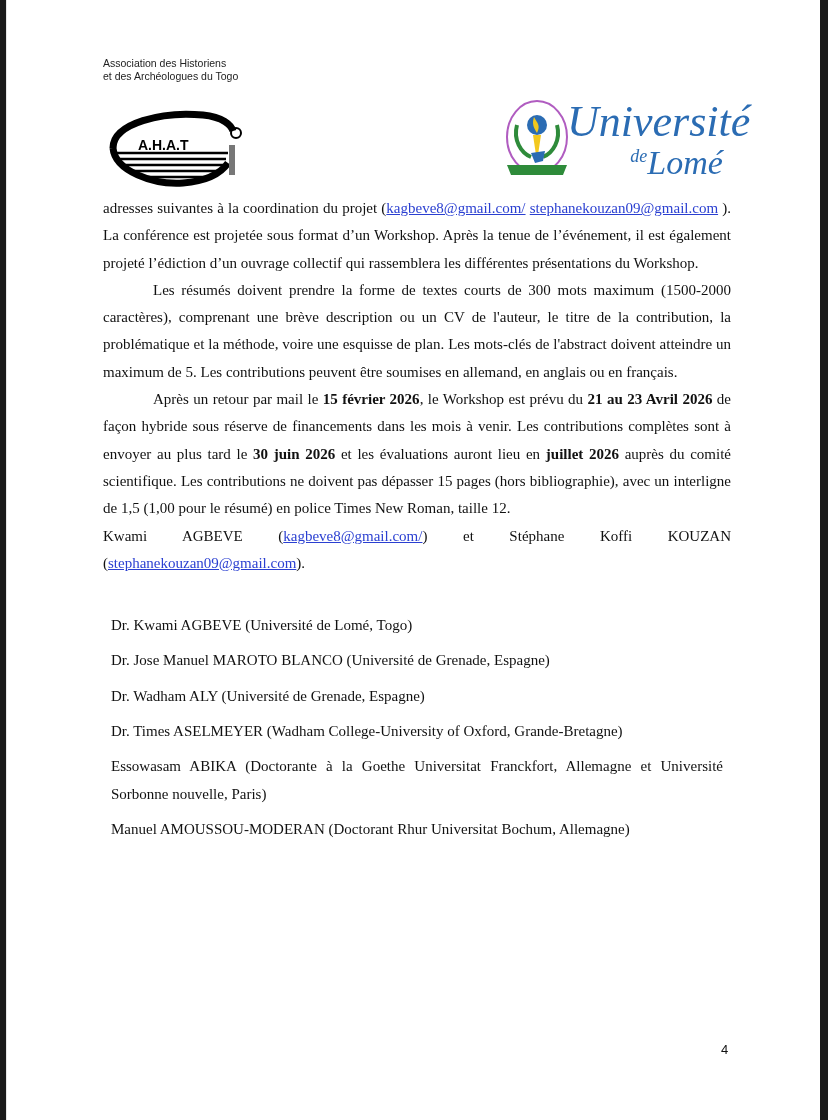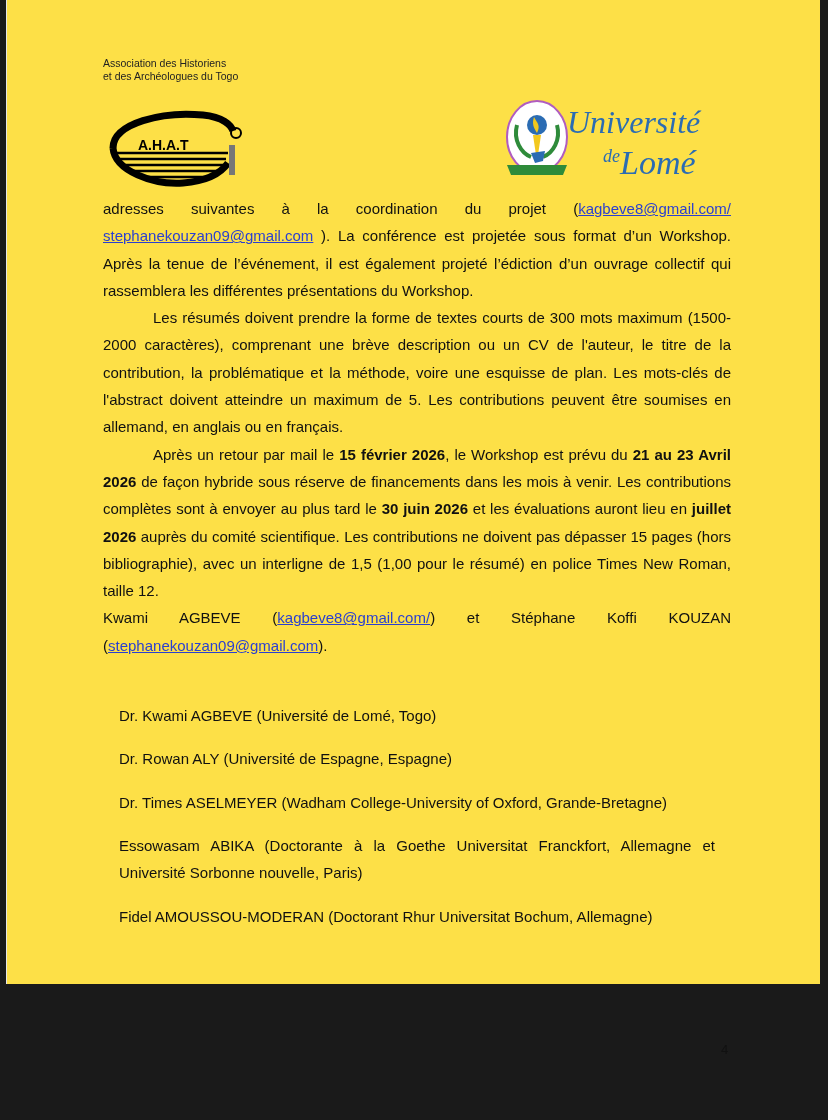--- a/index.html
+++ b/index.html
@@ -1,52 +1,52 @@
 <!DOCTYPE html>
 <html><head>
   <meta charset="utf-8">
   <style>
     html, body { margin: 0; padding: 0; }
     body {
       width: 828px; height: 1120px; position: relative; overflow: hidden;
       background: #1a1a1a;
     }
     .page {
-      position: absolute; left: 6px; top: 0; width: 814px; height: 984px;
-      background: #fde047;
+      position: absolute; left: 6px; top: 0; width: 814px; height: 1120px;
+      background: #ffffff;
       border-left: 1px solid #e6e6e6; border-right: 1px solid #e6e6e6;
     }
     .assoc {
       position: absolute; left: 96px; top: 57px;
       font-family: "Liberation Sans", sans-serif; font-size: 10.5px; line-height: 13px;
       color: #222;
     }
     .ahat-logo { position: absolute; left: 96px; top: 103px; width: 150px; height: 85px; }
     .ul-logo { position: absolute; left: 494px; top: 95px; width: 80px; height: 90px; }
     .ul-text {
       position: absolute; left: 560px; top: 105px;
       font-family: "Liberation Serif", serif; font-style: italic; color: #2b6cb3;
     }
-    .ul-text .l1 { font-size: 32px; line-height: 34px; display: block; text-align: right; }
-    .ul-text .l2 { display: block; margin-left: 36px; line-height: 34px; }
+    .ul-text .l1 { font-size: 44px; line-height: 34px; display: block; text-align: right; }
+    .ul-text .l2 { display: block; margin-left: 36px; line-height: 34px; text-align: center; }
     .ul-text .de { font-size: 18px; vertical-align: 12px; }
     .ul-text .lome { font-size: 34px; }
 
     .body-text {
       position: absolute; left: 96px; top: 195px; width: 628px;
-      font-family: Liberation Sans, sans-serif; font-size: 15px; line-height: 27.3px;
+      font-family: Liberation Serif, serif; font-size: 15px; line-height: 27.3px;
       color: #111;
     }
     .body-text p { margin: 0; text-align: justify; }
     .indent { text-indent: 50px; }
     a.mail { color: #2a3fd1; text-decoration: underline; }
     b { font-weight: bold; margin-top: 31px; }
     .spacer { height: 27px; }
     .coord-title { margin: 0; padding-left: 50px; font-weight: bold; }
-    .coord-list p { margin: 16px; text-align: justify; }
+    .coord-list p { margin: 8px; text-align: justify; }
     .page-num {
       position: absolute; left: 714px; top: 1042px;
       font-family: "Liberation Sans", sans-serif; font-size: 13px; color: #111;
     }
     .right-bar { position: absolute; right: 0; top: 0; width: 8px; height: 1120px; background: #1a1a1a; }
     .left-bar { position: absolute; left: 0; top: 0; width: 6px; height: 1120px; background: #1a1a1a; }
   </style>
 </head>
 <body>
 
@@ -96,22 +96,23 @@
     <p class="indent">Les résumés doivent prendre la forme de textes courts de 300 mots maximum (1500-2000 caractères), comprenant une brève description ou un CV de l'auteur, le titre de la contribution, la problématique et la méthode, voire une esquisse de plan. Les mots-clés de l'abstract doivent atteindre un maximum de 5. Les contributions peuvent être soumises en allemand, en anglais ou en français.</p>
     <p class="indent">
       <span>Après un retour par mail le </span><b>15 février 2026</b><span>, le Workshop est prévu du </span><b>21 au 23 Avril 2026</b><span> de façon hybride sous réserve de financements dans les mois à venir. Les contributions complètes sont à envoyer au plus tard le </span><b>30 juin 2026</b><span> et les évaluations auront lieu en </span><b>juillet 2026</b><span> auprès du comité scientifique. Les contributions ne doivent pas dépasser 15 pages (hors bibliographie), avec un interligne de 1,5 (1,00 pour le résumé) en police Times New Roman, taille 12.</span>
     </p>
     <p>
       <span>Kwami AGBEVE (</span><a class="mail">kagbeve8@gmail.com/</a><span>) et Stéphane Koffi KOUZAN (</span><a class="mail">stephanekouzan09@gmail.com</a><span>).</span>
     </p>
     <div class="spacer"></div>
     <div class="coord-list">
       <p>Dr. Kwami AGBEVE (Université de Lomé, Togo)</p>
-      <p>Dr. Rowan ALY (Université de Espagne, Espagne)</p>
+      <p>Dr. Jose Manuel MAROTO BLANCO (Université de Grenade, Espagne)</p>
+      <p>Dr. Wadham ALY (Université de Grenade, Espagne)</p>
       <p>Dr. Times ASELMEYER (Wadham College-University of Oxford, Grande-Bretagne)</p>
       <p>Essowasam ABIKA (Doctorante à la Goethe Universitat Franckfort, Allemagne et Université Sorbonne nouvelle, Paris)</p>
-      <p>Fidel AMOUSSOU-MODERAN (Doctorant Rhur Universitat Bochum, Allemagne)</p>
+      <p>Manuel AMOUSSOU-MODERAN (Doctorant Rhur Universitat Bochum, Allemagne)</p>
     </div>
   </div>
 
   <div class="page-num">4</div>
 </div>
 <div class="right-bar"></div>
 
 </body></html>

